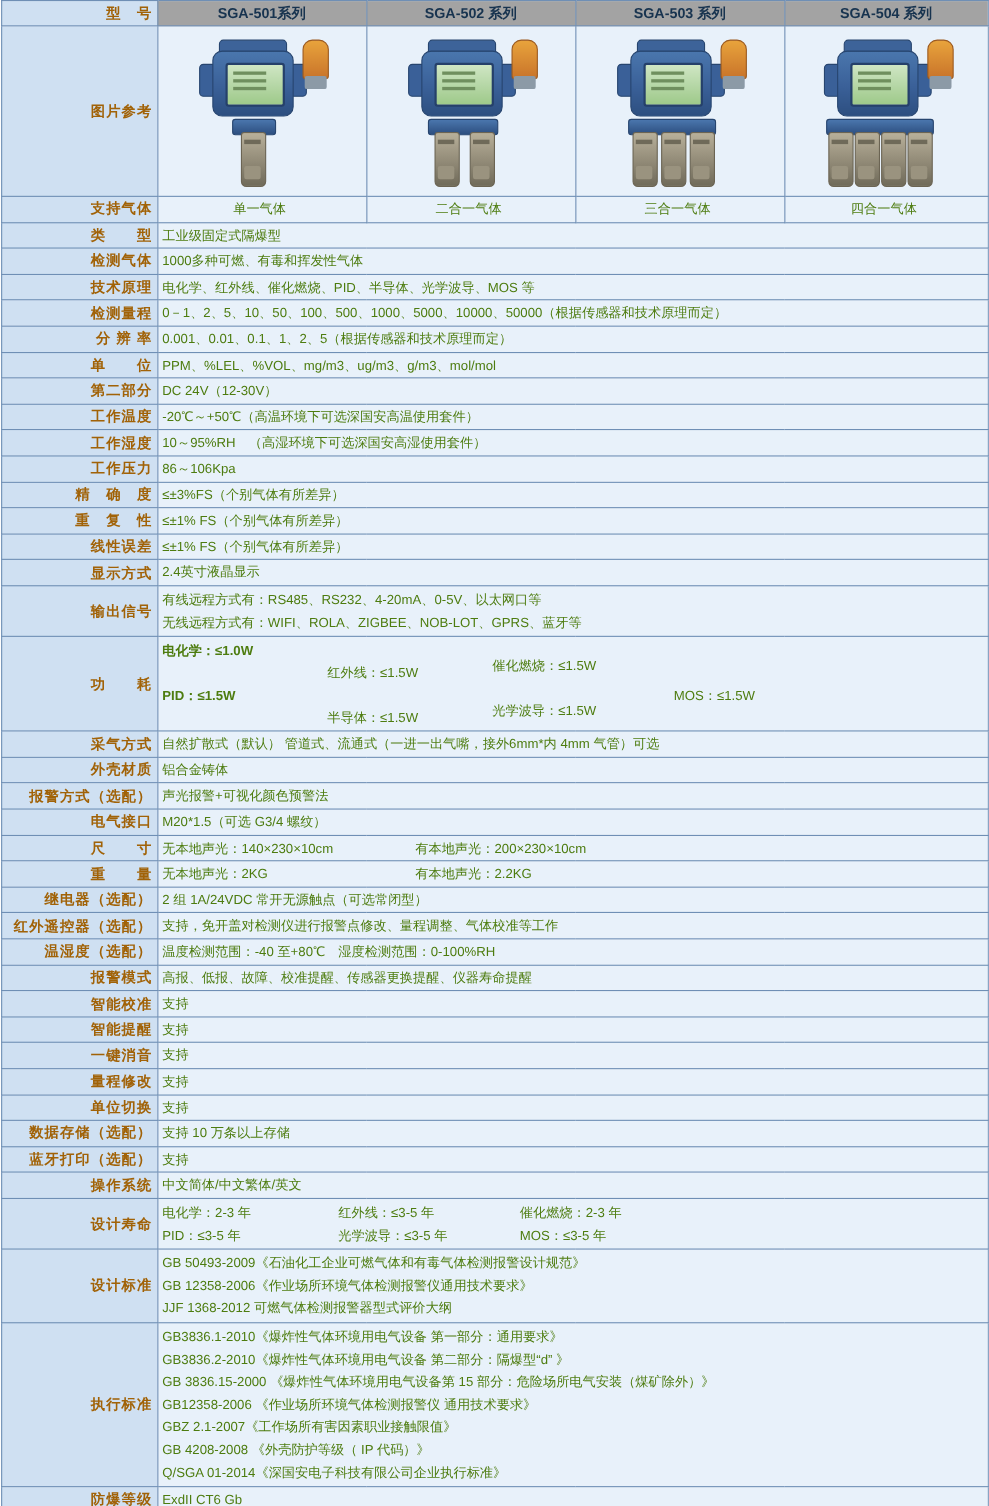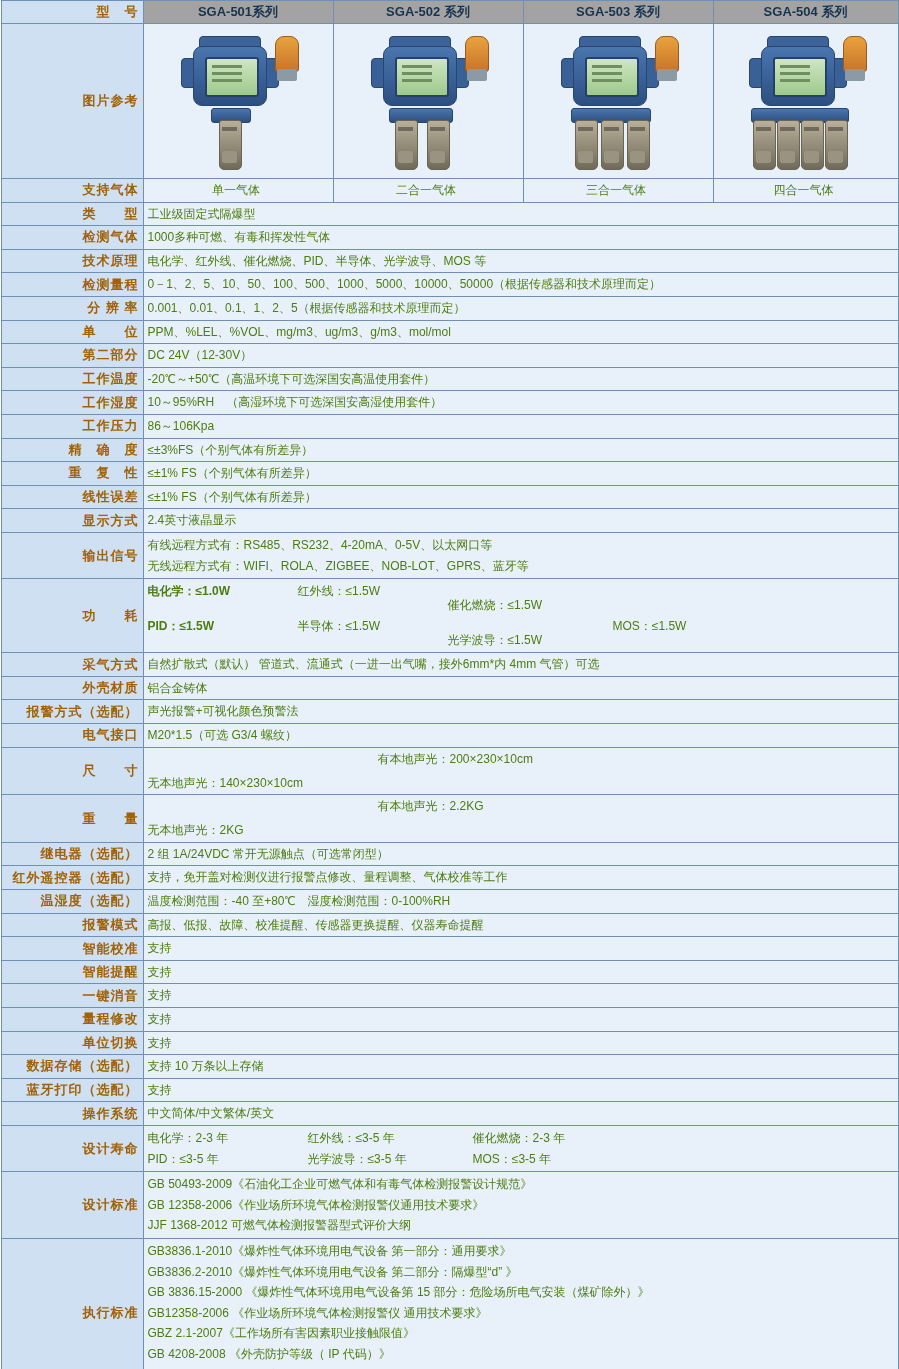--- a/index.html
+++ b/index.html
@@ -64,27 +64,27 @@
     padding: 1px 0;
   }
   .cols {
     display: flex;
     flex-wrap: wrap;
   }
   .cols > span {
     display: inline-block;
   }
   .w-power-1 { width: 150px; font-weight: bold; }
-  .w-power-2 { width: 150px; }
+  .w-power-2 { width: 150px; margin-top: 20px; }
   .w-power-3 { width: 165px; margin-top: 14px; }
   .w-power-4 { width: 160px; }
   .w-life-1 { width: 160px; }
   .w-life-2 { width: 165px; }
   .w-life-3 { width: 160px; }
-  .w-dim-1 { width: 230px; margin-top: 24px; }
+  .w-dim-1 { width: 230px; }
   
   .device {
     position: relative;
     width: 150px;
     height: 146px;
     margin: 0 auto;
   }
   .dev-body {
     position: absolute;
     left: 30px;

